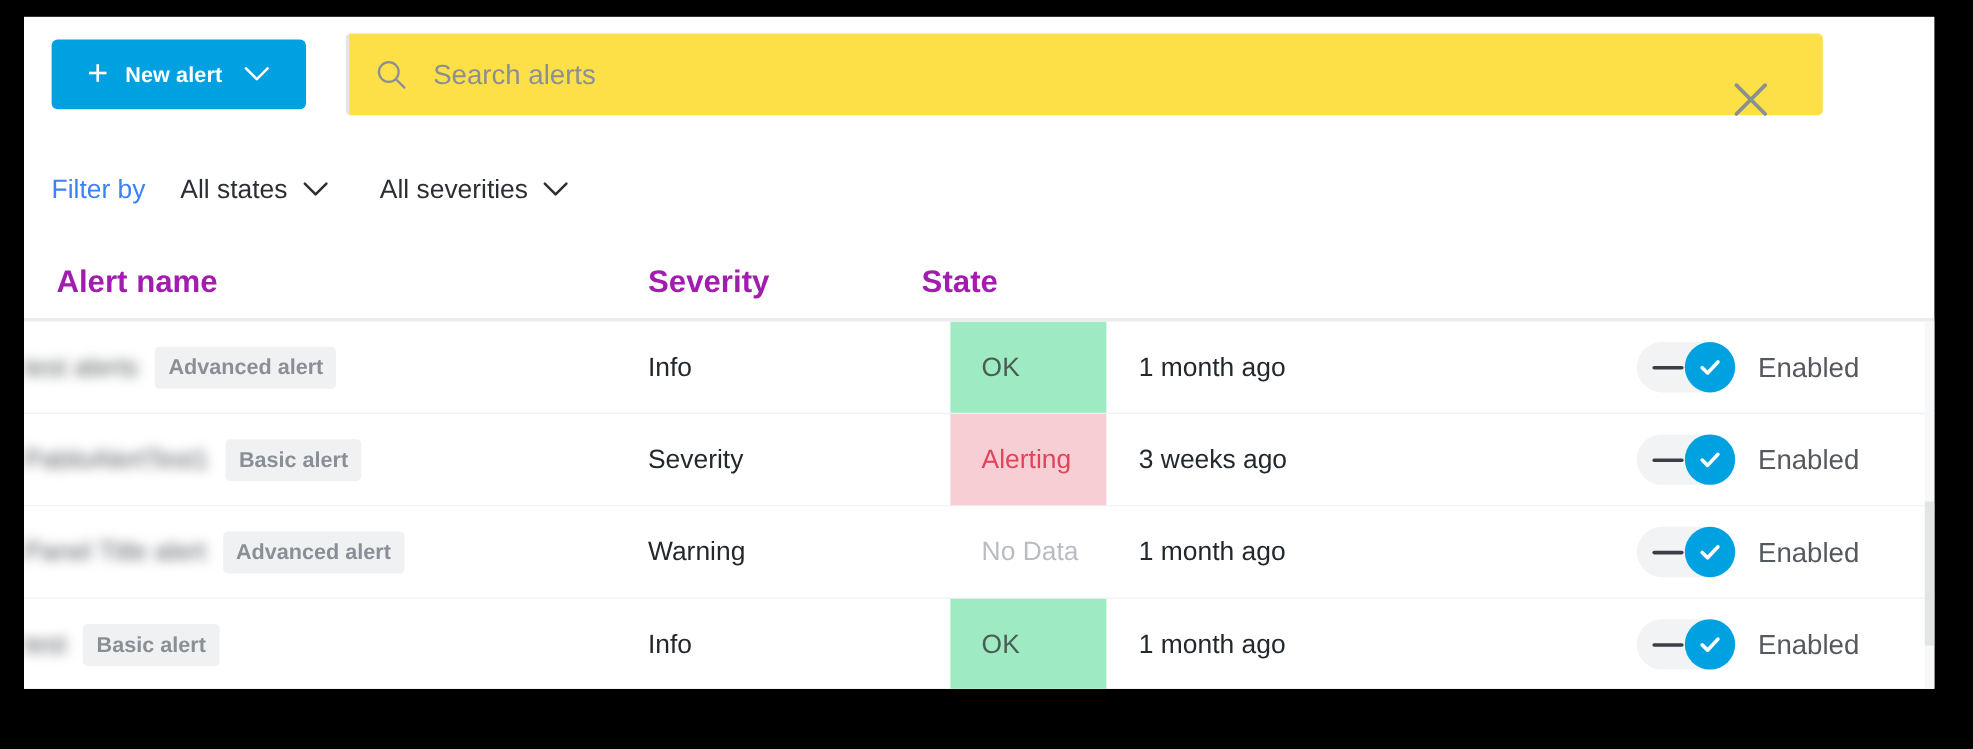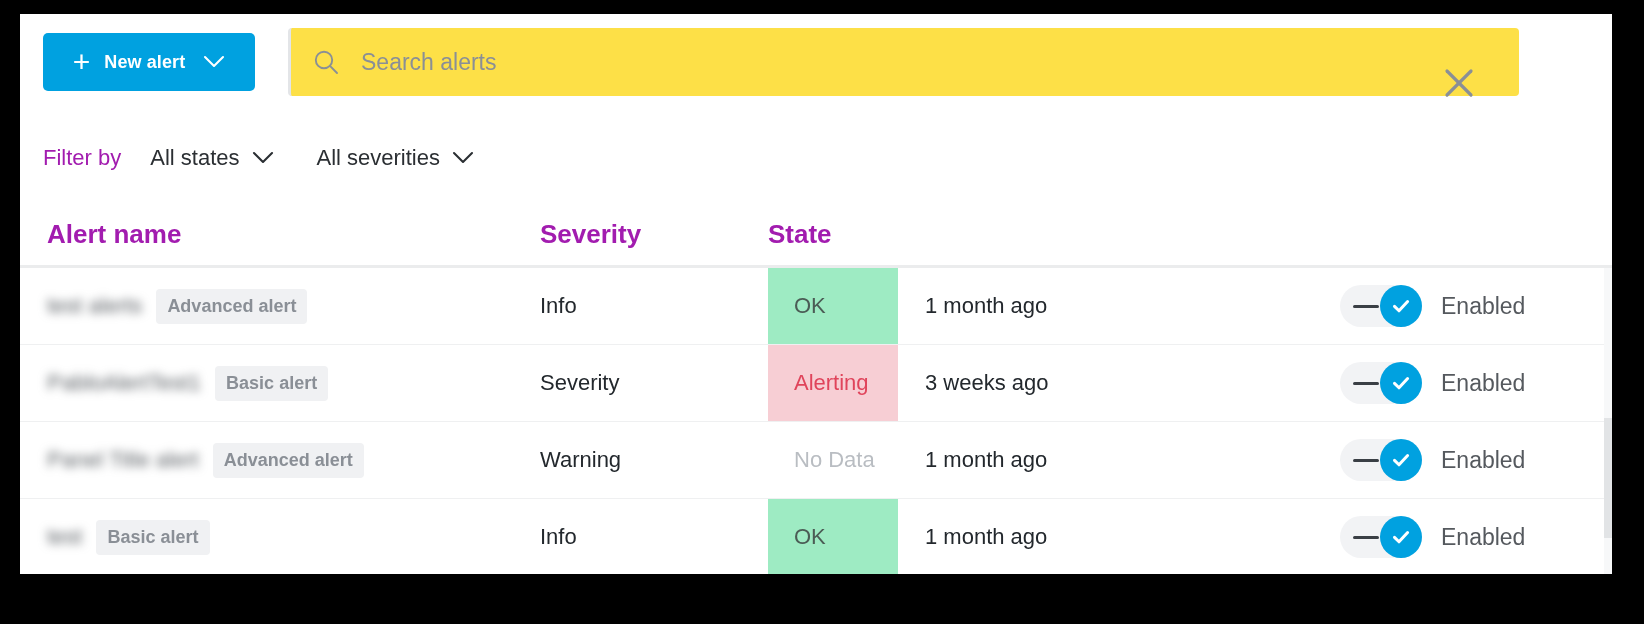--- a/index.html
+++ b/index.html
@@ -130,21 +130,21 @@
   .filter-row {
     position: absolute;
     left: 23px;
     top: 124px;
     height: 40px;
     display: flex;
     align-items: center;
   }
   .filter-label {
     font-size: 22px;
-    color: #a21caf;
+    color: #3b82f6;
     margin-right: 29px;
   }
   .filter-chip {
     display: flex;
     align-items: center;
     gap: 12px;
     margin-right: 43px;
     cursor: pointer;
     color: #2b2f33;
     font-size: 22px;
@@ -184,21 +184,21 @@
     align-items: stretch;
     height: 77px;
     border-bottom: 1px solid #EFF0F1;
     background: #ffffff;
   }
   .cell {
     display: flex;
     align-items: center;
   }
 
-  .name-cell { width: 520px; padding-left: 27px; gap: 14px; }
+  .name-cell { width: 520px; gap: 14px; }
   .alert-name {
     font-size: 22px;
     color: #5c6166;
     filter: blur(5px);
     user-select: none;
     white-space: nowrap;
   }
   .badge {
     background: #F0F1F3;
     color: #8A8F96;
@@ -213,20 +213,21 @@
     width: 228px;
     font-size: 22px;
     color: #23282D;
   }
 
   .state-cell {
     width: 130px;
     justify-content: flex-start;
     padding-left: 26px;
     font-size: 22px;
+    margin-left: 24px;
   }
   .state-ok       { background: #9EEBC3; color: #4b5c55; }
   .state-alerting { background: #F7CED4; color: #E0445B; }
   .state-nodata   { background: transparent; color: #B9BDC2; }
 
   .time-cell {
     width: 420px;
     padding-left: 27px;
     font-size: 22px;
     color: #23282D;

